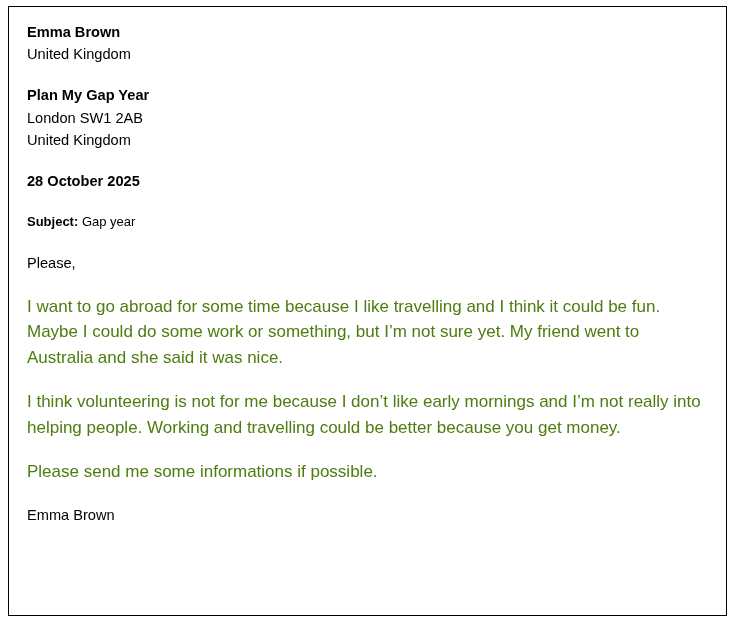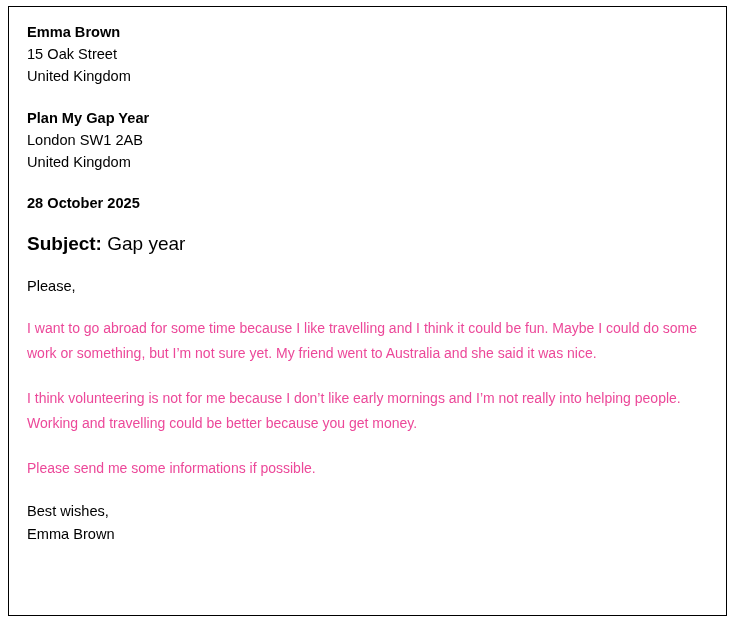--- a/index.html
+++ b/index.html
@@ -34,41 +34,40 @@
   .block {
     margin: 0;
   }
   .gap {
     height: 19px;
   }
   .gap-sm {
     height: 19px;
   }
   .para {
-    font-size: 14px;
+    font-size: 17px;
     line-height: 25.5px;
-    color: #ec4899;
+    color: #4d7c0f;
   }
   .subject-line {
-    font-size: 19px;
+    font-size: 13px;
     line-height: 22.2px;
     color: #000000;
   }
   .inline-bold {
     font-weight: bold;
   }
 </style>
 </head>
 <body>
 
 <div class="letter-page">
 
   <div class="block">
     <div class="line bold">Emma Brown</div>
-    <div class="line">15 Oak Street</div>
     <div class="line">United Kingdom</div>
   </div>
 
   <div class="gap"></div>
 
   <div class="block">
     <div class="line bold">Plan My Gap Year</div>
     <div class="line">London SW1 2AB</div>
     <div class="line">United Kingdom</div>
   </div>
@@ -92,16 +91,15 @@
   <div class="gap-sm"></div>
 
   <div class="para">I think volunteering is not for me because I don’t like early mornings and I’m not really into helping people. Working and travelling could be better because you get money.</div>
 
   <div class="gap-sm"></div>
 
   <div class="para">Please send me some informations if possible.</div>
 
   <div class="gap-sm"></div>
 
-  <div class="line">Best wishes,</div>
   <div class="line">Emma Brown</div>
 
 </div>
 
 </body></html>

